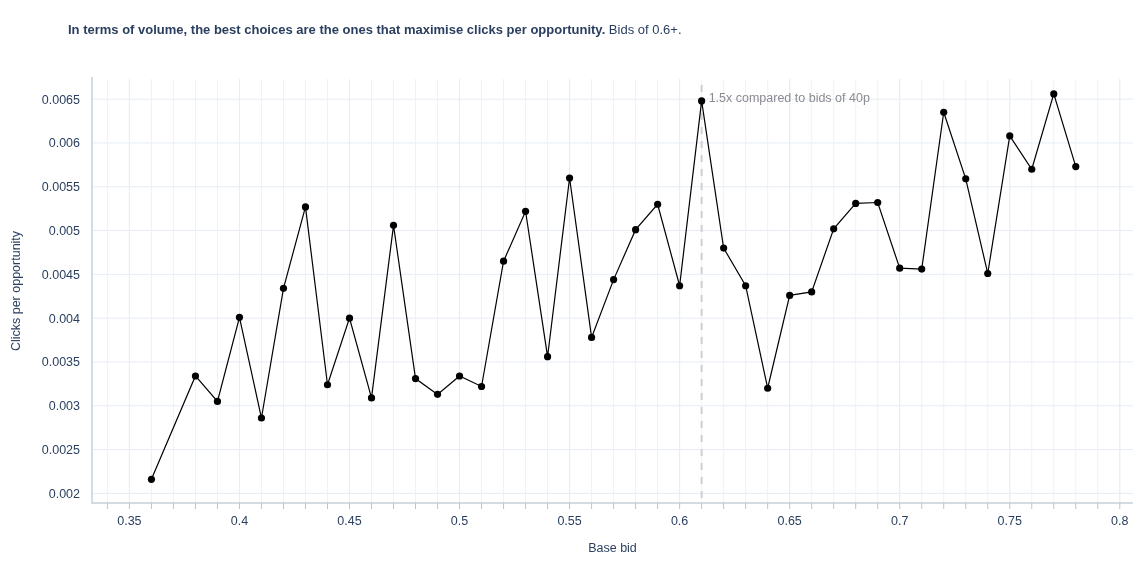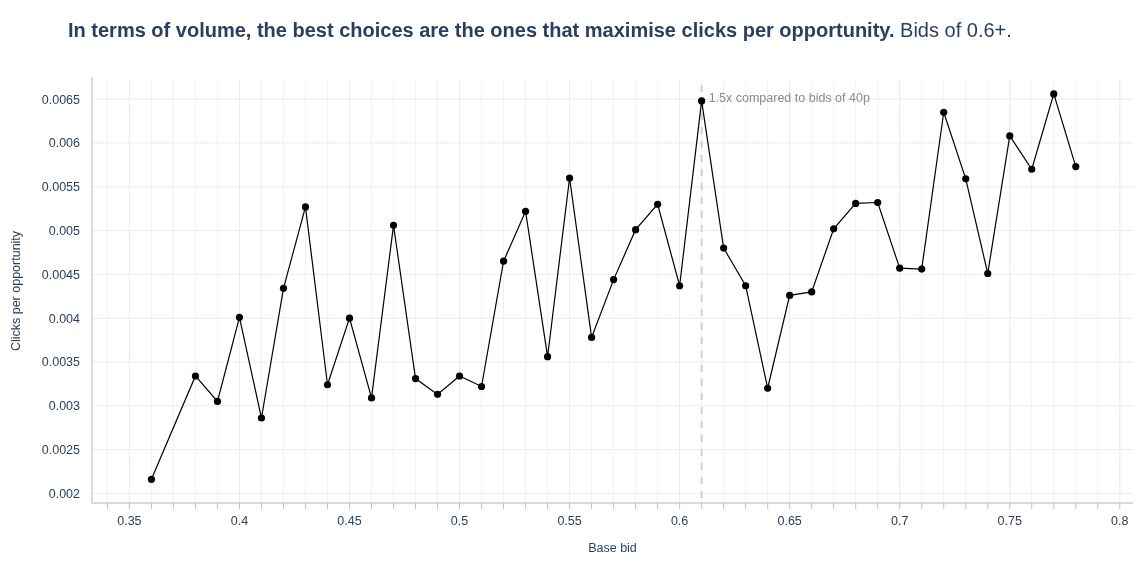--- a/index.html
+++ b/index.html
@@ -16,21 +16,21 @@
     position: relative;
   }
   #chart-root {
     position: absolute;
     inset: 0;
   }
   .title-bar {
     position: absolute;
     left: 68px;
     top: 20px;
-    font-size: 20px;
+    font-size: 13px;
     line-height: 20px;
     white-space: nowrap;
     color: #2a3f5f;
   }
   .title-strong {
     font-weight: bold;
   }
   .title-sub {
     font-weight: normal;
   }

